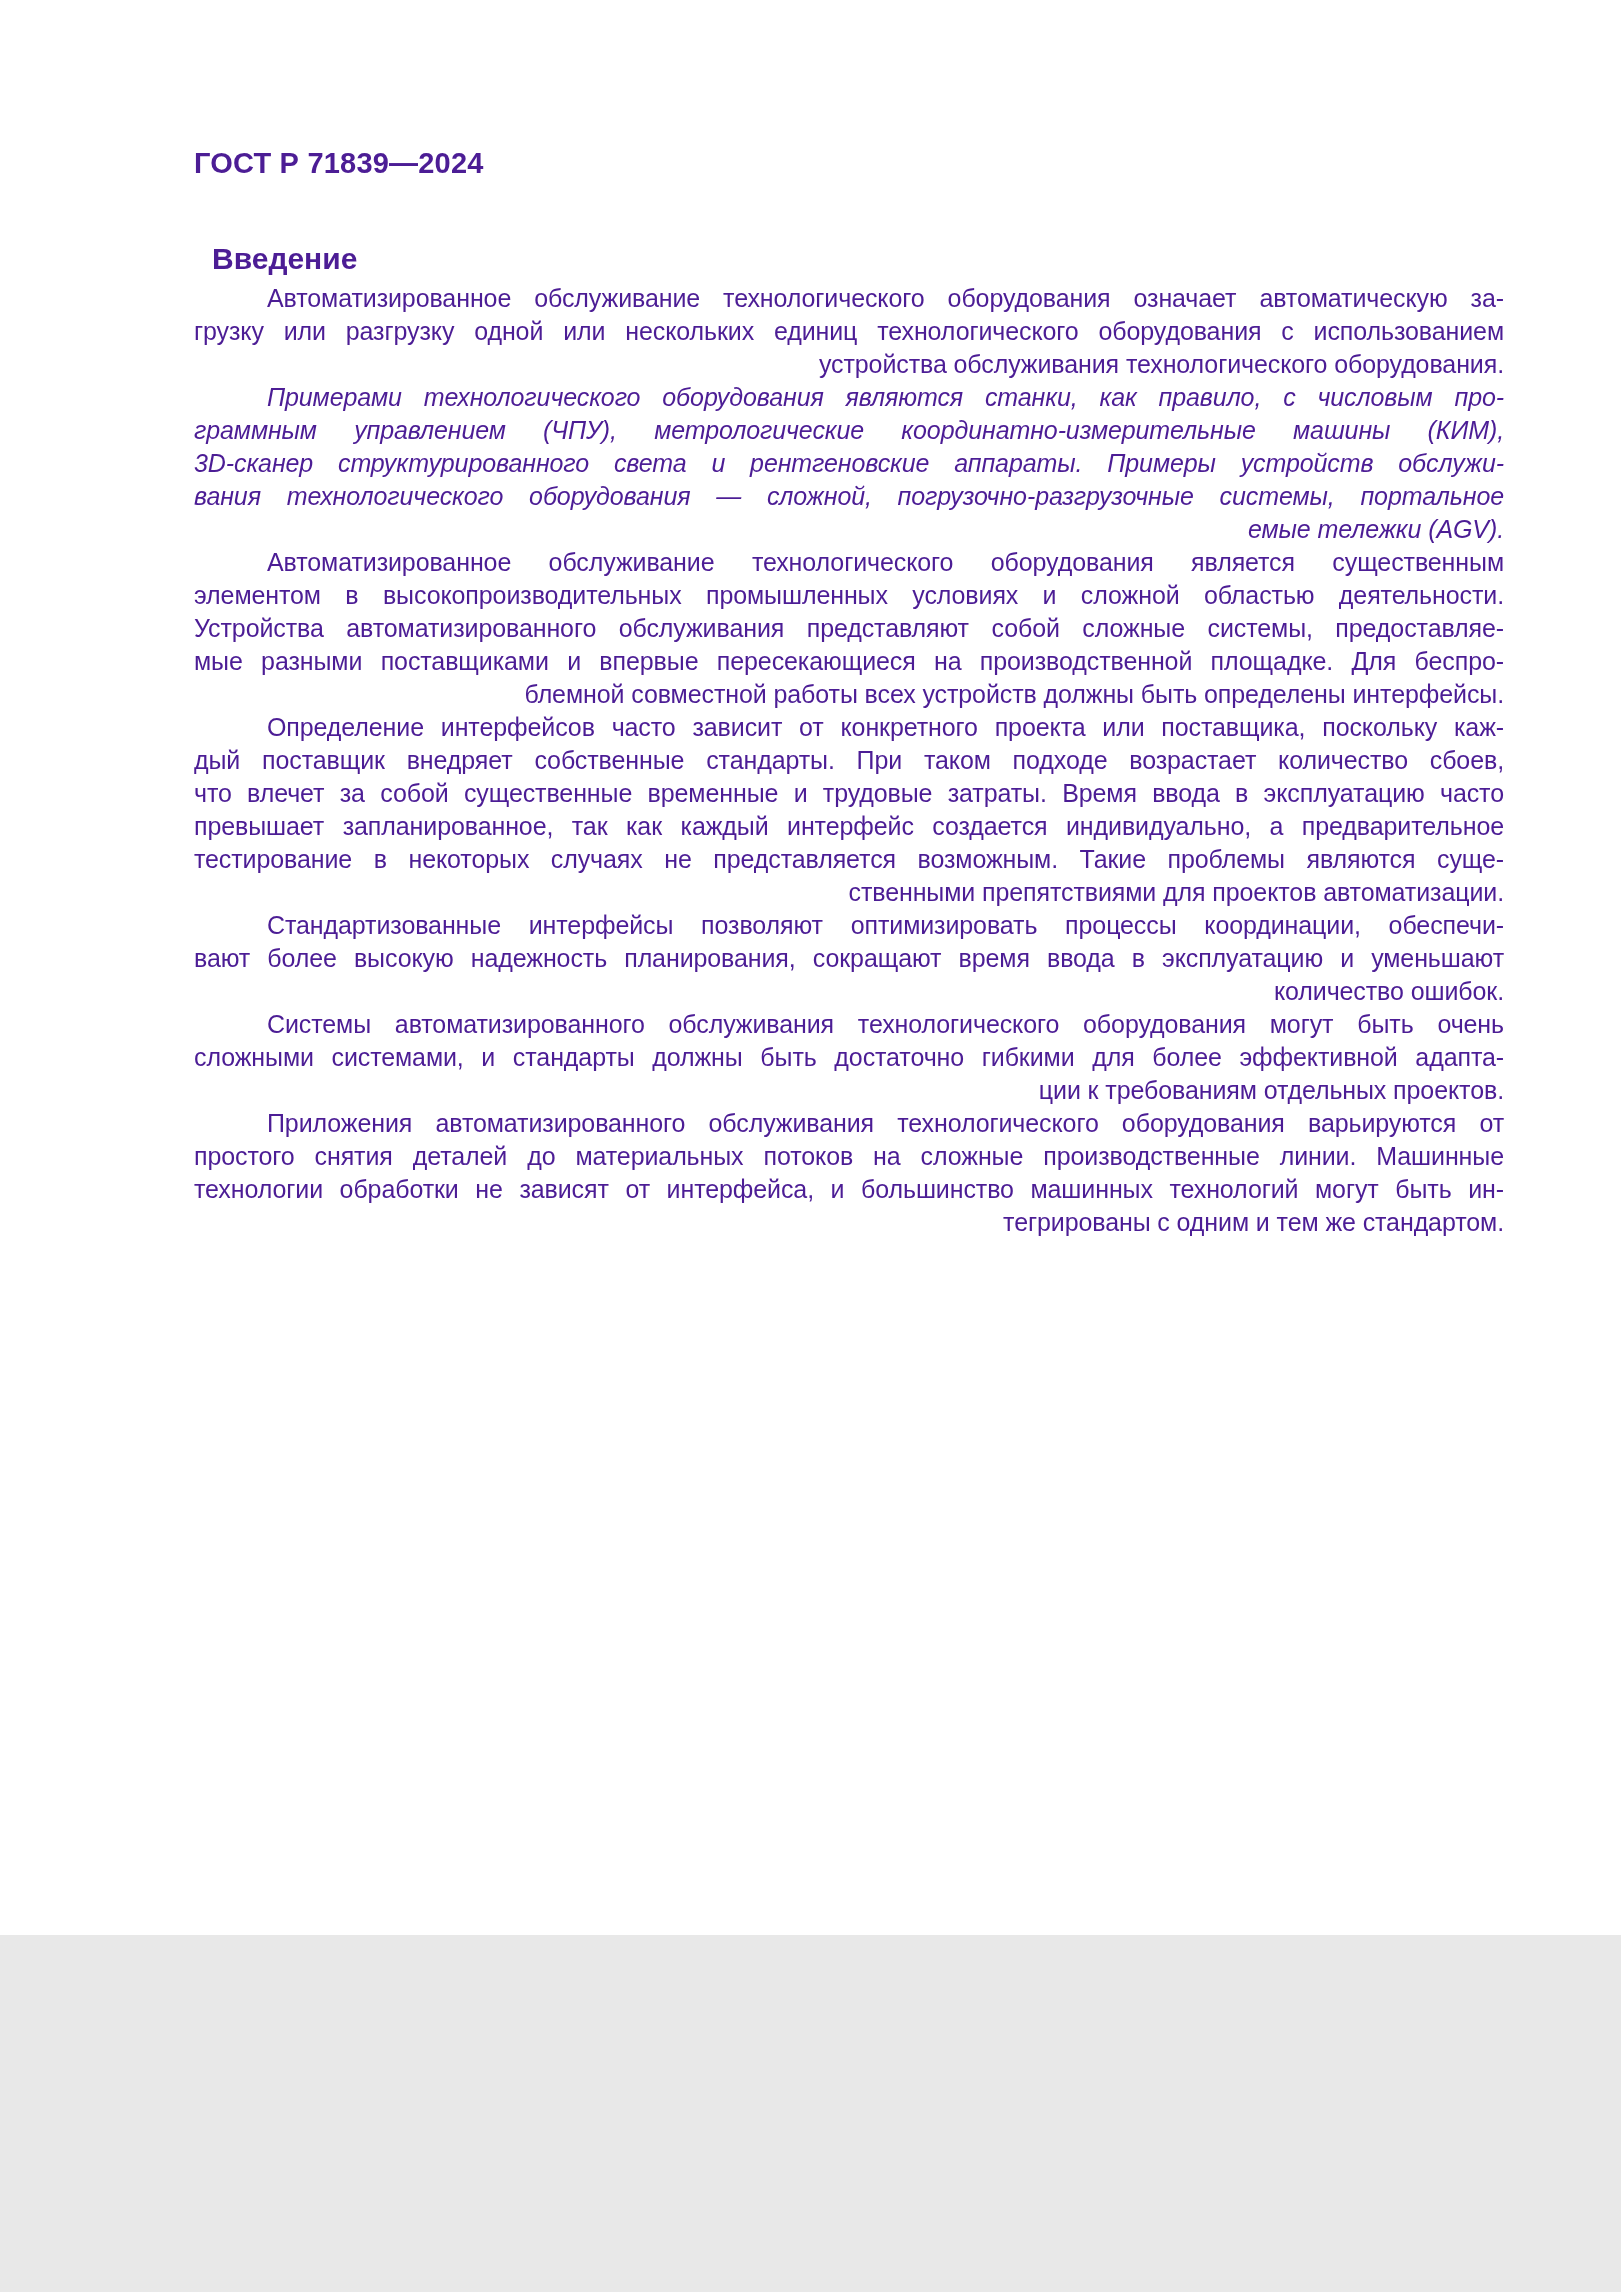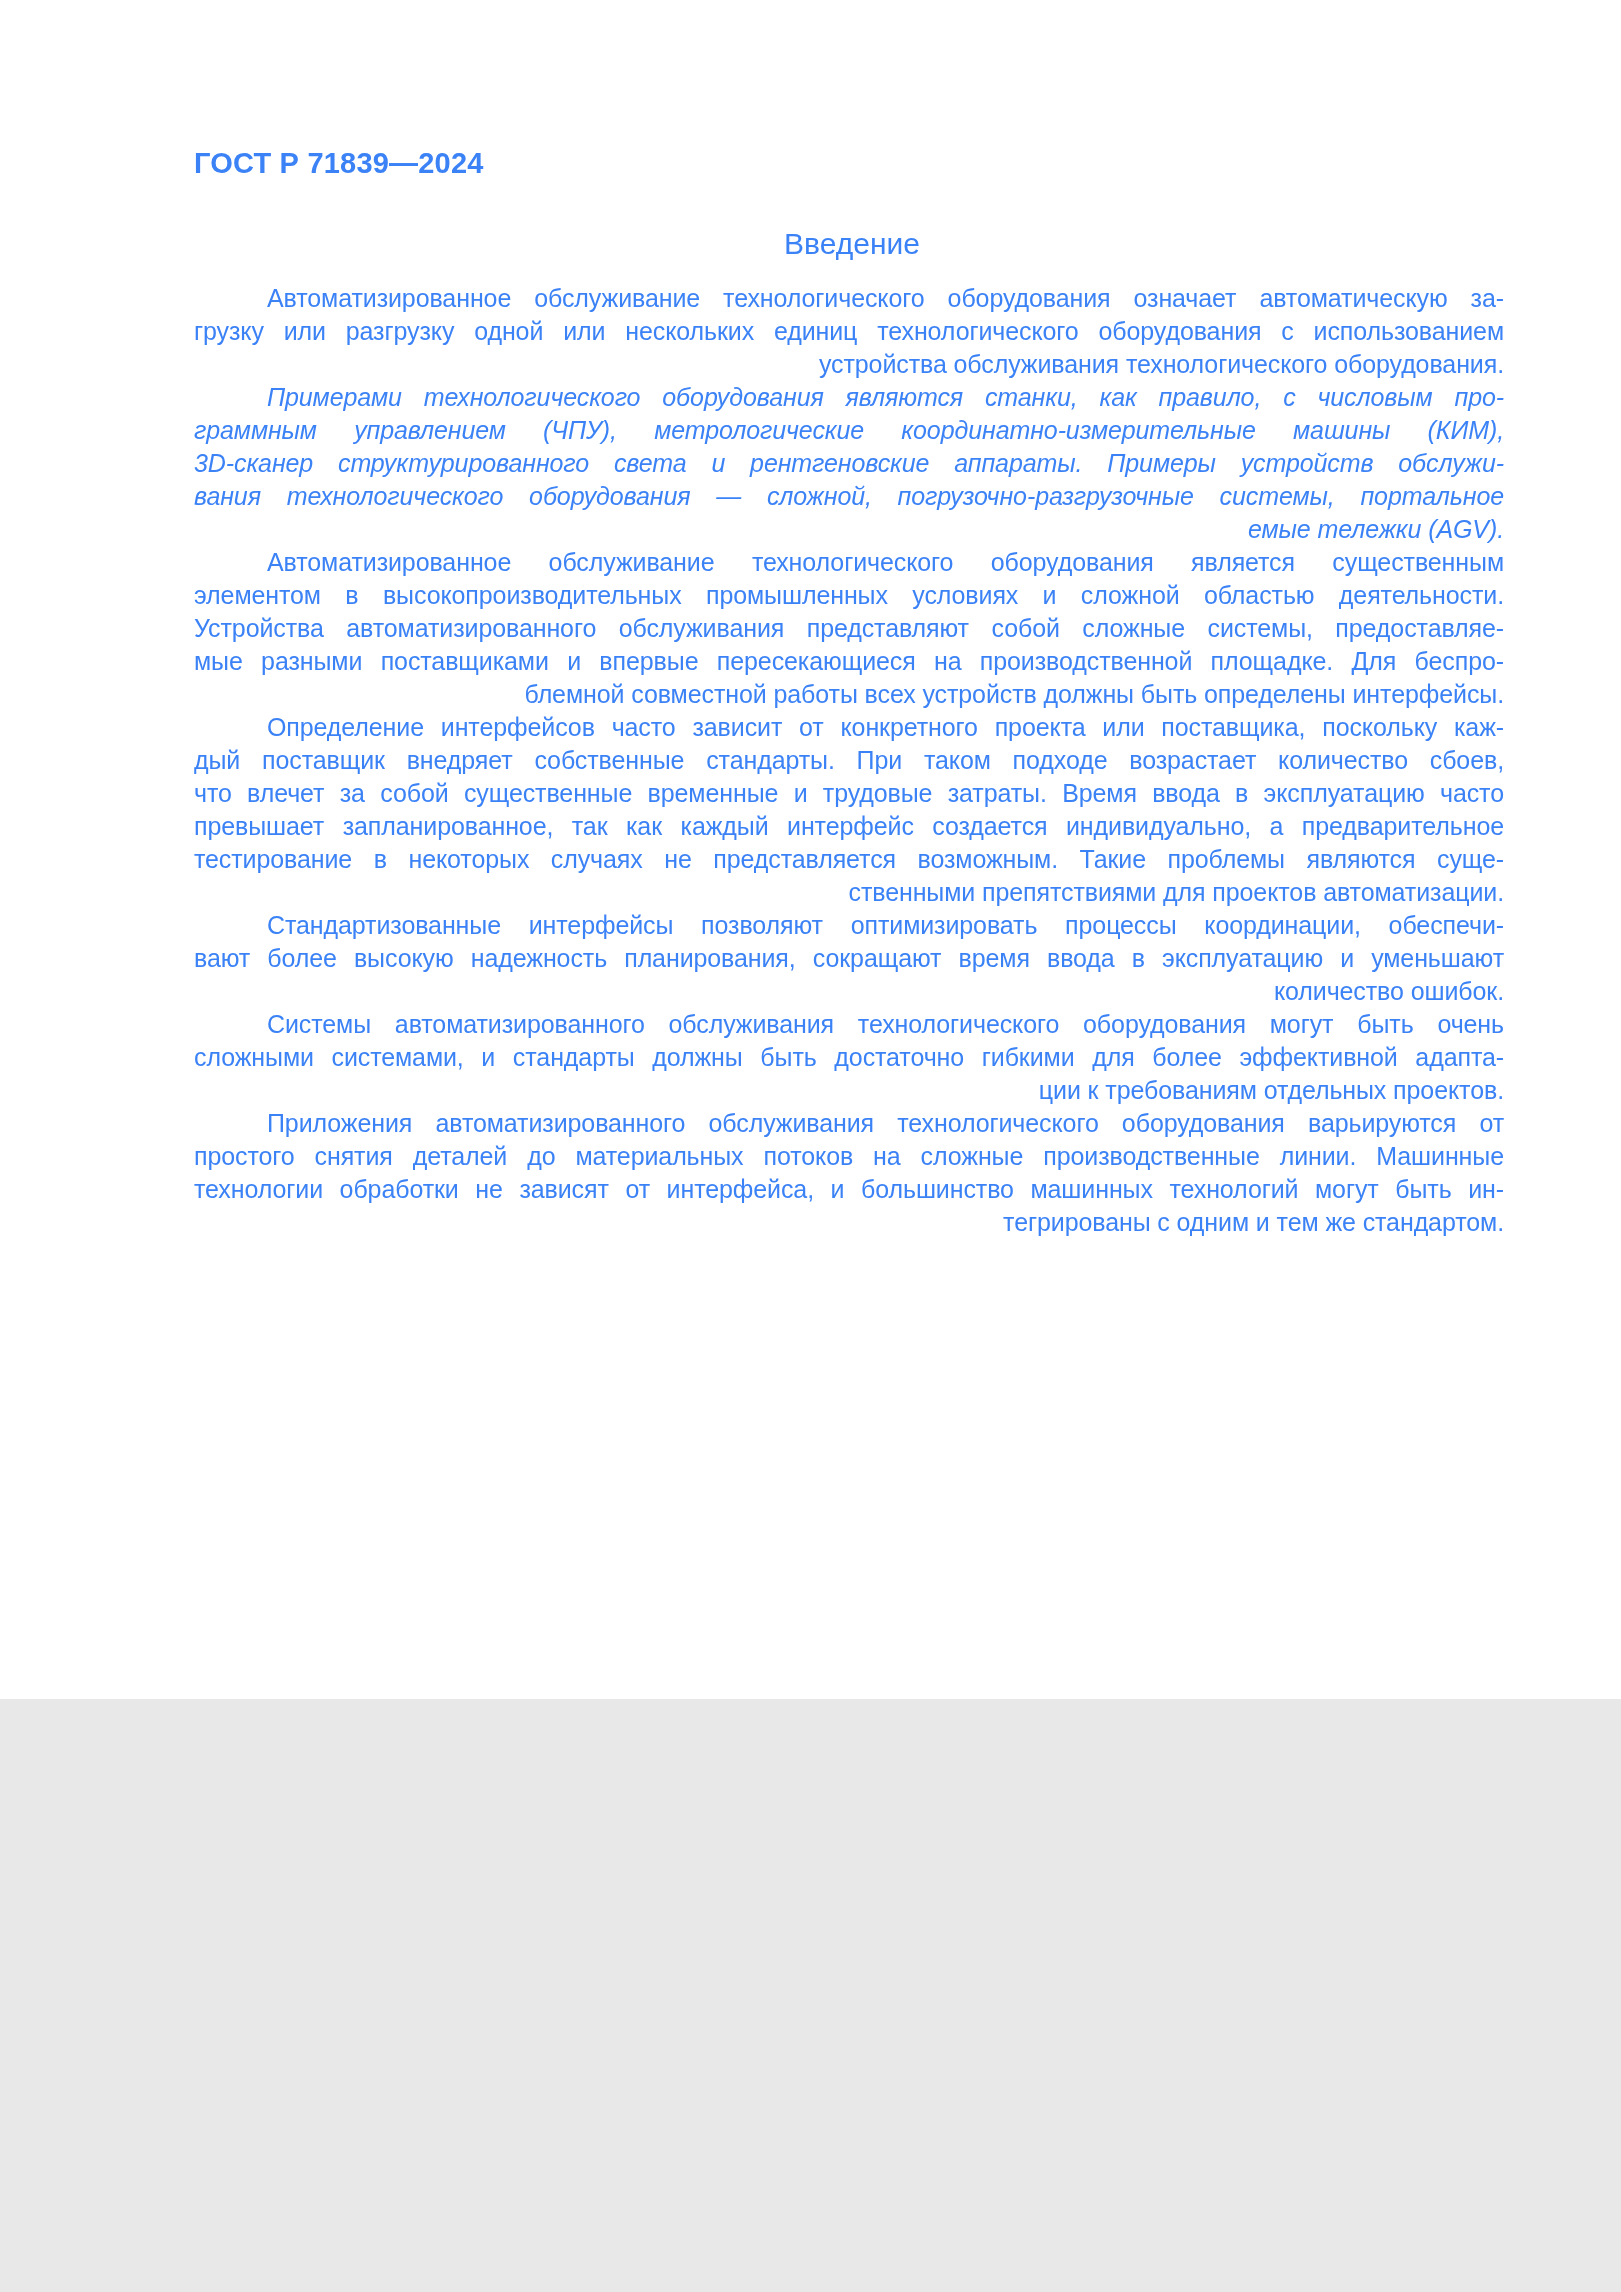--- a/index.html
+++ b/index.html
@@ -1,44 +1,44 @@
 <!DOCTYPE html>
 <html lang="ru"><head>
 <meta charset="utf-8">
 <style>
   html, body { margin: 0; padding: 0; background: #e8e8e8; }
   .page {
     position: relative;
     width: 1621px;
-    height: 1699px;
+    height: 1935px;
     background: #ffffff;
-    color: #3b82f6;
+    color: #4c1d95;
     font-family: "Liberation Sans", sans-serif;
     margin: 0 auto;
     overflow: hidden;
   }
   .doc-code {
     position: absolute;
     left: 194px;
     top: 149px;
     font-size: 29px;
     font-weight: bold;
     line-height: 1;
     letter-spacing: 0.2px;
     white-space: nowrap;
   }
   .section-title {
     position: absolute;
     left: 194px;
     top: 226px;
     width: 1310px;
-    margin: 3px;
-    text-align: center;
+    margin: 18px;
+    text-align: left;
     font-size: 30px;
-    font-weight: normal;
+    font-weight: bold;
     line-height: 1;
   }
   .body-text {
     position: absolute;
     left: 194px;
     top: 282px;
     width: 1310px;
     font-size: 25px;
     letter-spacing: -0.1px;
   }

